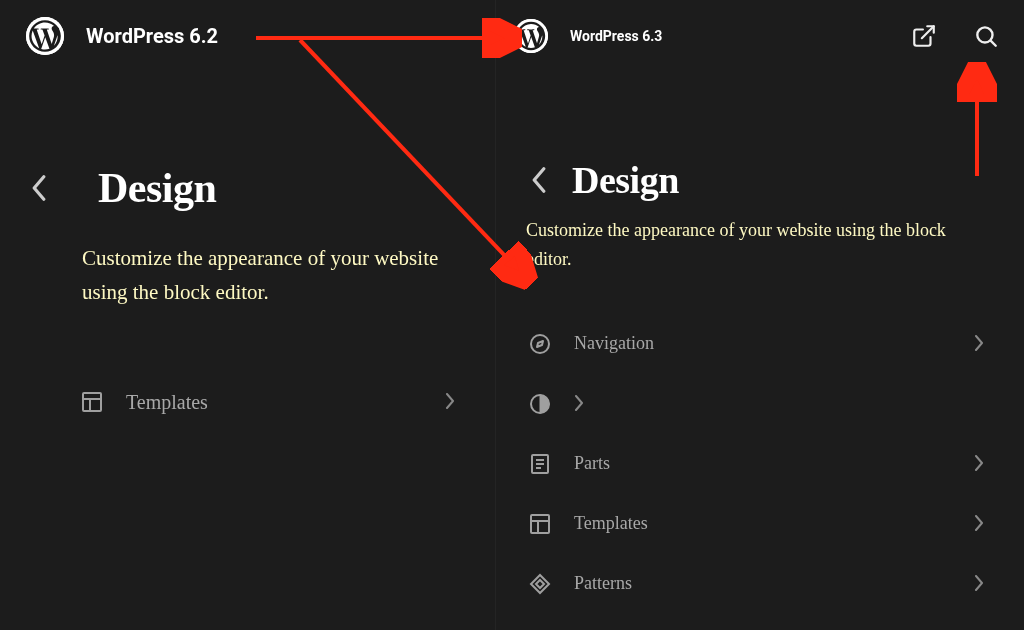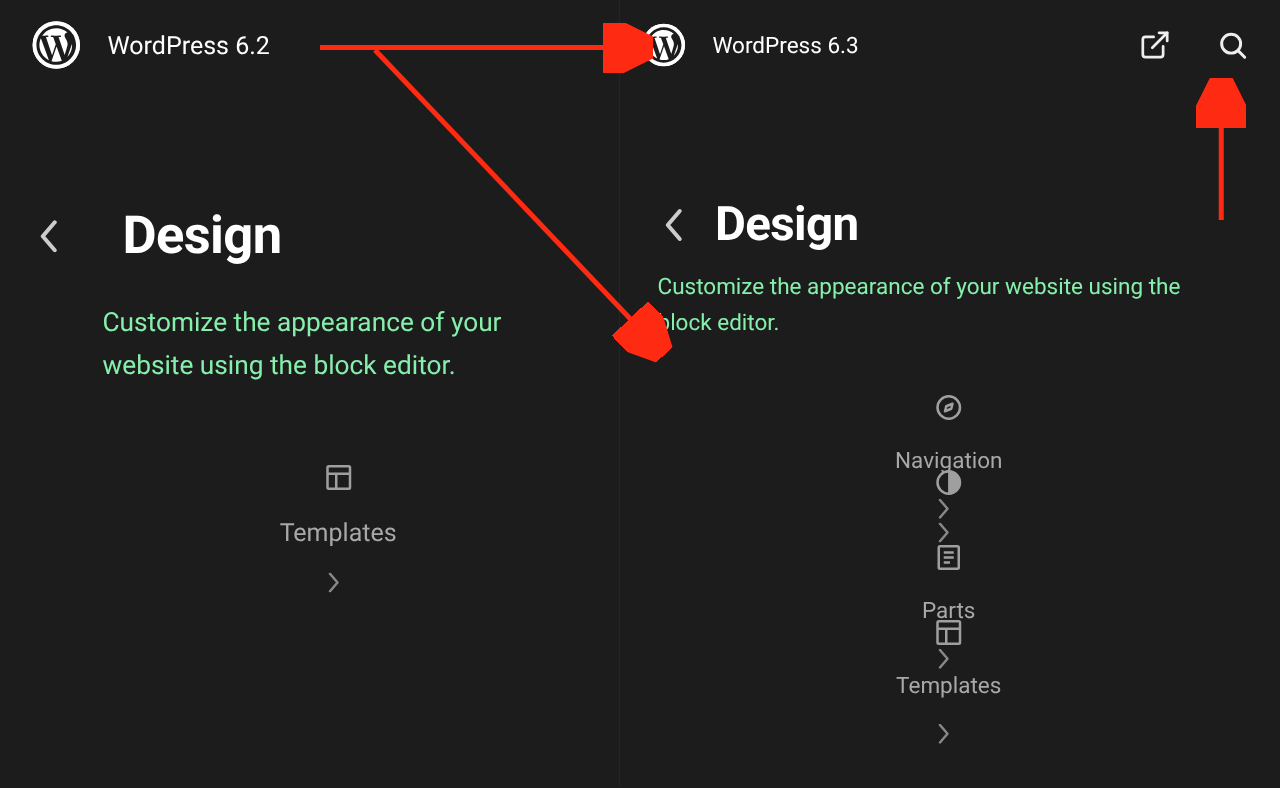--- a/index.html
+++ b/index.html
@@ -39,35 +39,36 @@
     border-radius: 50%;
     background: #fff;
     display: flex; align-items: center; justify-content: center;
     flex-shrink: 0;
   }
   .wp-logo svg { width: 38px; height: 38px; display:block; }
   .wp-logo.small { width: 34px; height:34px; }
   .wp-logo.small svg { width:34px; height:34px; }
   .topbar .title {
     font-size: 20px;
-    font-weight: 400;
+    font-weight: 700;
     color: #fff;
   }
   .topbar .spacer { flex: 1; }
   .iconbtn {
     width: 40px; height: 40px;
     display:flex; align-items:center; justify-content:center;
     color: #eee;
     cursor: pointer;
   }
   .iconbtn svg { width: 26px; height: 26px; }
 
   
   .section {
     padding: 0 32px;
+    font-family: Liberation Serif, serif;
   }
   .pane.left .section { margin-top: 92px; }
   .pane.right .section { margin-top: 86px; }
 
   .heading-row {
     display: flex;
     align-items: center;
     gap: 22px;
   }
   .back-caret {
@@ -82,21 +83,21 @@
     font-weight: 700;
     color: #fff;
     letter-spacing: -0.5px;
   }
   .pane.right h1.design-title { font-size: 38px; }
 
   .subtitle {
     margin-top: 24px;
     font-size: 20px;
     line-height: 1.6;
-    color: #86efac;
+    color: #fef9c3;
     max-width: 420px;
   }
   .pane.left .subtitle { margin-left: 4px; margin-top: 30px; font-size: 21px; }
   .pane.right .subtitle { font-size: 18px; margin-top: 14px; }
   .pane.left .subtitle, .pane.left .menu { padding-left: 46px; }
   .pane.left h1.design-title { margin-left: 24px; }
   .pane.left .heading-row .back-caret { margin-left: -6px; }
 
   .pane.right .subtitle, .pane.right .menu { padding-left: 0; }
   .pane.right .section { padding-left: 30px; }
@@ -105,21 +106,20 @@
   .pane.left .menu { margin-top: 60px; }
   .pane.right .menu { margin-top: 40px; }
 
   .menu-item {
     display: flex;
     align-items: center;
     gap: 20px;
     height: 66px;
     color: #9f9f9f;
     cursor: pointer;
-    flex-direction: column;
   }
   .pane.right .menu-item { height: 60px; }
   .menu-item .mi-icon {
     width: 28px; height: 28px;
     display:flex; align-items:center; justify-content:center;
     color: #9f9f9f;
   }
   .menu-item .mi-icon svg { width: 24px; height: 24px; stroke: currentColor; }
   .menu-item .mi-label {
     flex: 1;
@@ -184,21 +184,21 @@
   </div>
 
   <div class="pane right">
     <div class="topbar" style="padding-left:18px; padding-right:18px;">
       <div class="wp-logo small">
         <svg viewBox="0 0 24 24">
             <circle cx="12" cy="12" r="12" fill="#fff"></circle>
             <path fill="#1c1c1c" d="M12 2C6.49 2 2 6.49 2 12s4.49 10 10 10 10-4.49 10-10S17.51 2 12 2zM3.5 12c0-1.23.26-2.4.74-3.45l4.06 11.12C5.5 18.25 3.5 15.36 3.5 12zm8.5 8.5c-.83 0-1.64-.12-2.4-.35l2.55-7.4 2.6 7.14c.02.04.04.08.06.12-.88.32-1.82.49-2.81.49zm1.17-12.49c.51-.03.97-.08.97-.08.46-.05.4-.72-.05-.7 0 0-1.38.11-2.26.11-.83 0-2.24-.11-2.24-.11-.46-.03-.51.67-.05.7 0 0 .43.05.89.08l1.32 3.63-1.86 5.58L6.79 8.01c.51-.03.97-.08.97-.08.46-.05.4-.72-.05-.7 0 0-1.38.11-2.26.11l-.55-.01C6.44 4.96 9.03 3.5 12 3.5c2.21 0 4.22.85 5.73 2.23-.04 0-.07-.01-.11-.01-.83 0-1.42.72-1.42 1.5 0 .7.4 1.29.83 1.99.32.56.7 1.29.7 2.34 0 .72-.28 1.56-.64 2.73l-.85 2.82-3.07-9.09zm6.28 1.29c.35.93.55 1.95.55 3.01 0 2.25-.9 4.29-2.36 5.78l2.6-7.5c.48-1.21.64-2.17.64-3.03 0-.31-.02-.6-.06-.88z"></path>
           </svg>
       </div>
-      <div class="title" style="font-size:18px;">WordPress 6.3</div>
+      <div class="title" style="font-size:14px;">WordPress 6.3</div>
       <div class="spacer"></div>
       <div class="iconbtn">
         <svg viewBox="0 0 24 24" fill="none" stroke="currentColor" stroke-width="2" stroke-linecap="round" stroke-linejoin="round">
             <path d="M18 13v6a2 2 0 0 1-2 2H5a2 2 0 0 1-2-2V8a2 2 0 0 1 2-2h6"></path>
             <polyline points="15 3 21 3 21 9"></polyline>
             <line x1="10" y1="14" x2="21" y2="3"></line>
           </svg>
       </div>
       <div class="iconbtn">
         <svg viewBox="0 0 24 24" fill="none" stroke="currentColor" stroke-width="2.2" stroke-linecap="round">
@@ -259,20 +259,32 @@
         </div>
         <div class="menu-item">
           <span class="mi-icon">
             <svg viewBox="0 0 24 24" fill="none" stroke-width="2">
                 <rect x="3" y="3" width="18" height="18" rx="1"></rect>
                 <line x1="3" y1="9" x2="21" y2="9"></line>
                 <line x1="10" y1="9" x2="10" y2="21"></line>
               </svg>
           </span>
           <span class="mi-label">Templates</span>
+          <span class="mi-caret"><svg viewBox="0 0 10 16">
+                <path d="M2 1 L8 8 L2 15" stroke="#888" stroke-width="2" fill="none" stroke-linecap="round" stroke-linejoin="round"></path>
+              </svg></span>
+        </div>
+        <div class="menu-item">
+          <span class="mi-icon">
+            <svg viewBox="0 0 24 24" fill="none" stroke="currentColor" stroke-width="2">
+                <path d="M12 3 L21 12 L12 21 L3 12 Z"></path>
+                <path d="M12 8 L16 12 L12 16 L8 12 Z"></path>
+              </svg>
+          </span>
+          <span class="mi-label">Patterns</span>
           <span class="mi-caret"><svg viewBox="0 0 10 16">
                 <path d="M2 1 L8 8 L2 15" stroke="#888" stroke-width="2" fill="none" stroke-linecap="round" stroke-linejoin="round"></path>
               </svg></span>
         </div>
       </div>
     </div>
   </div>
 
 </div>
 

